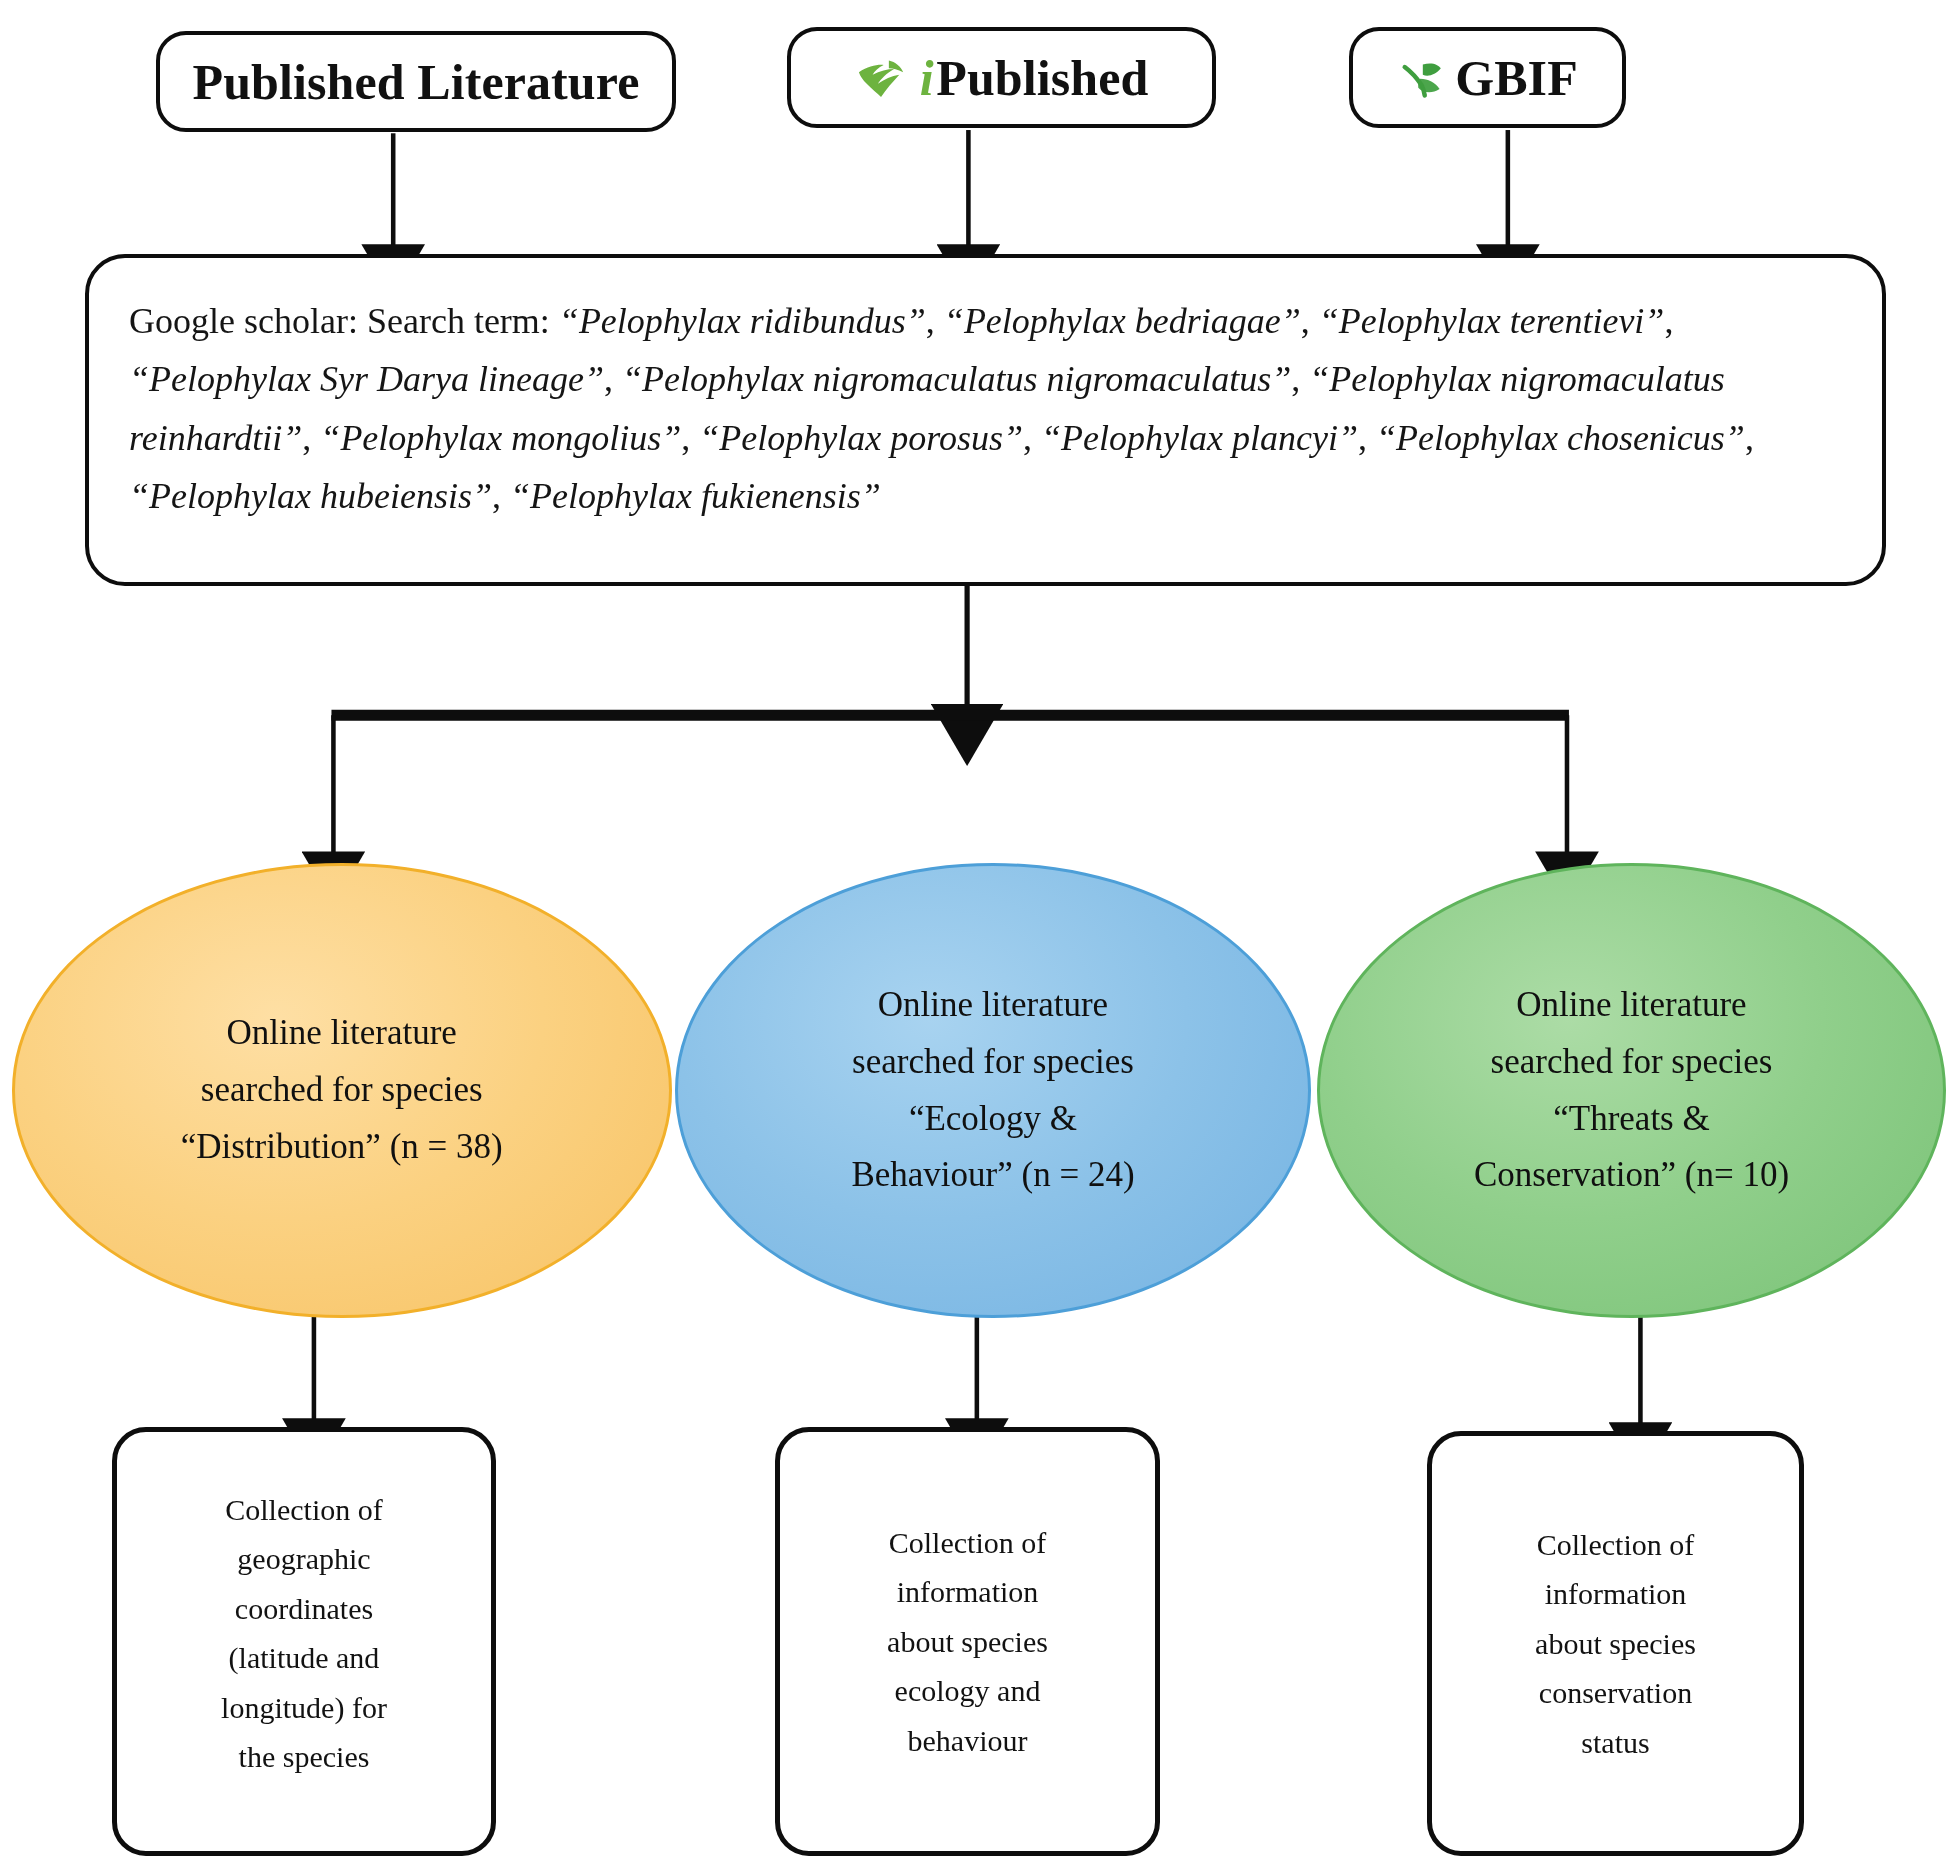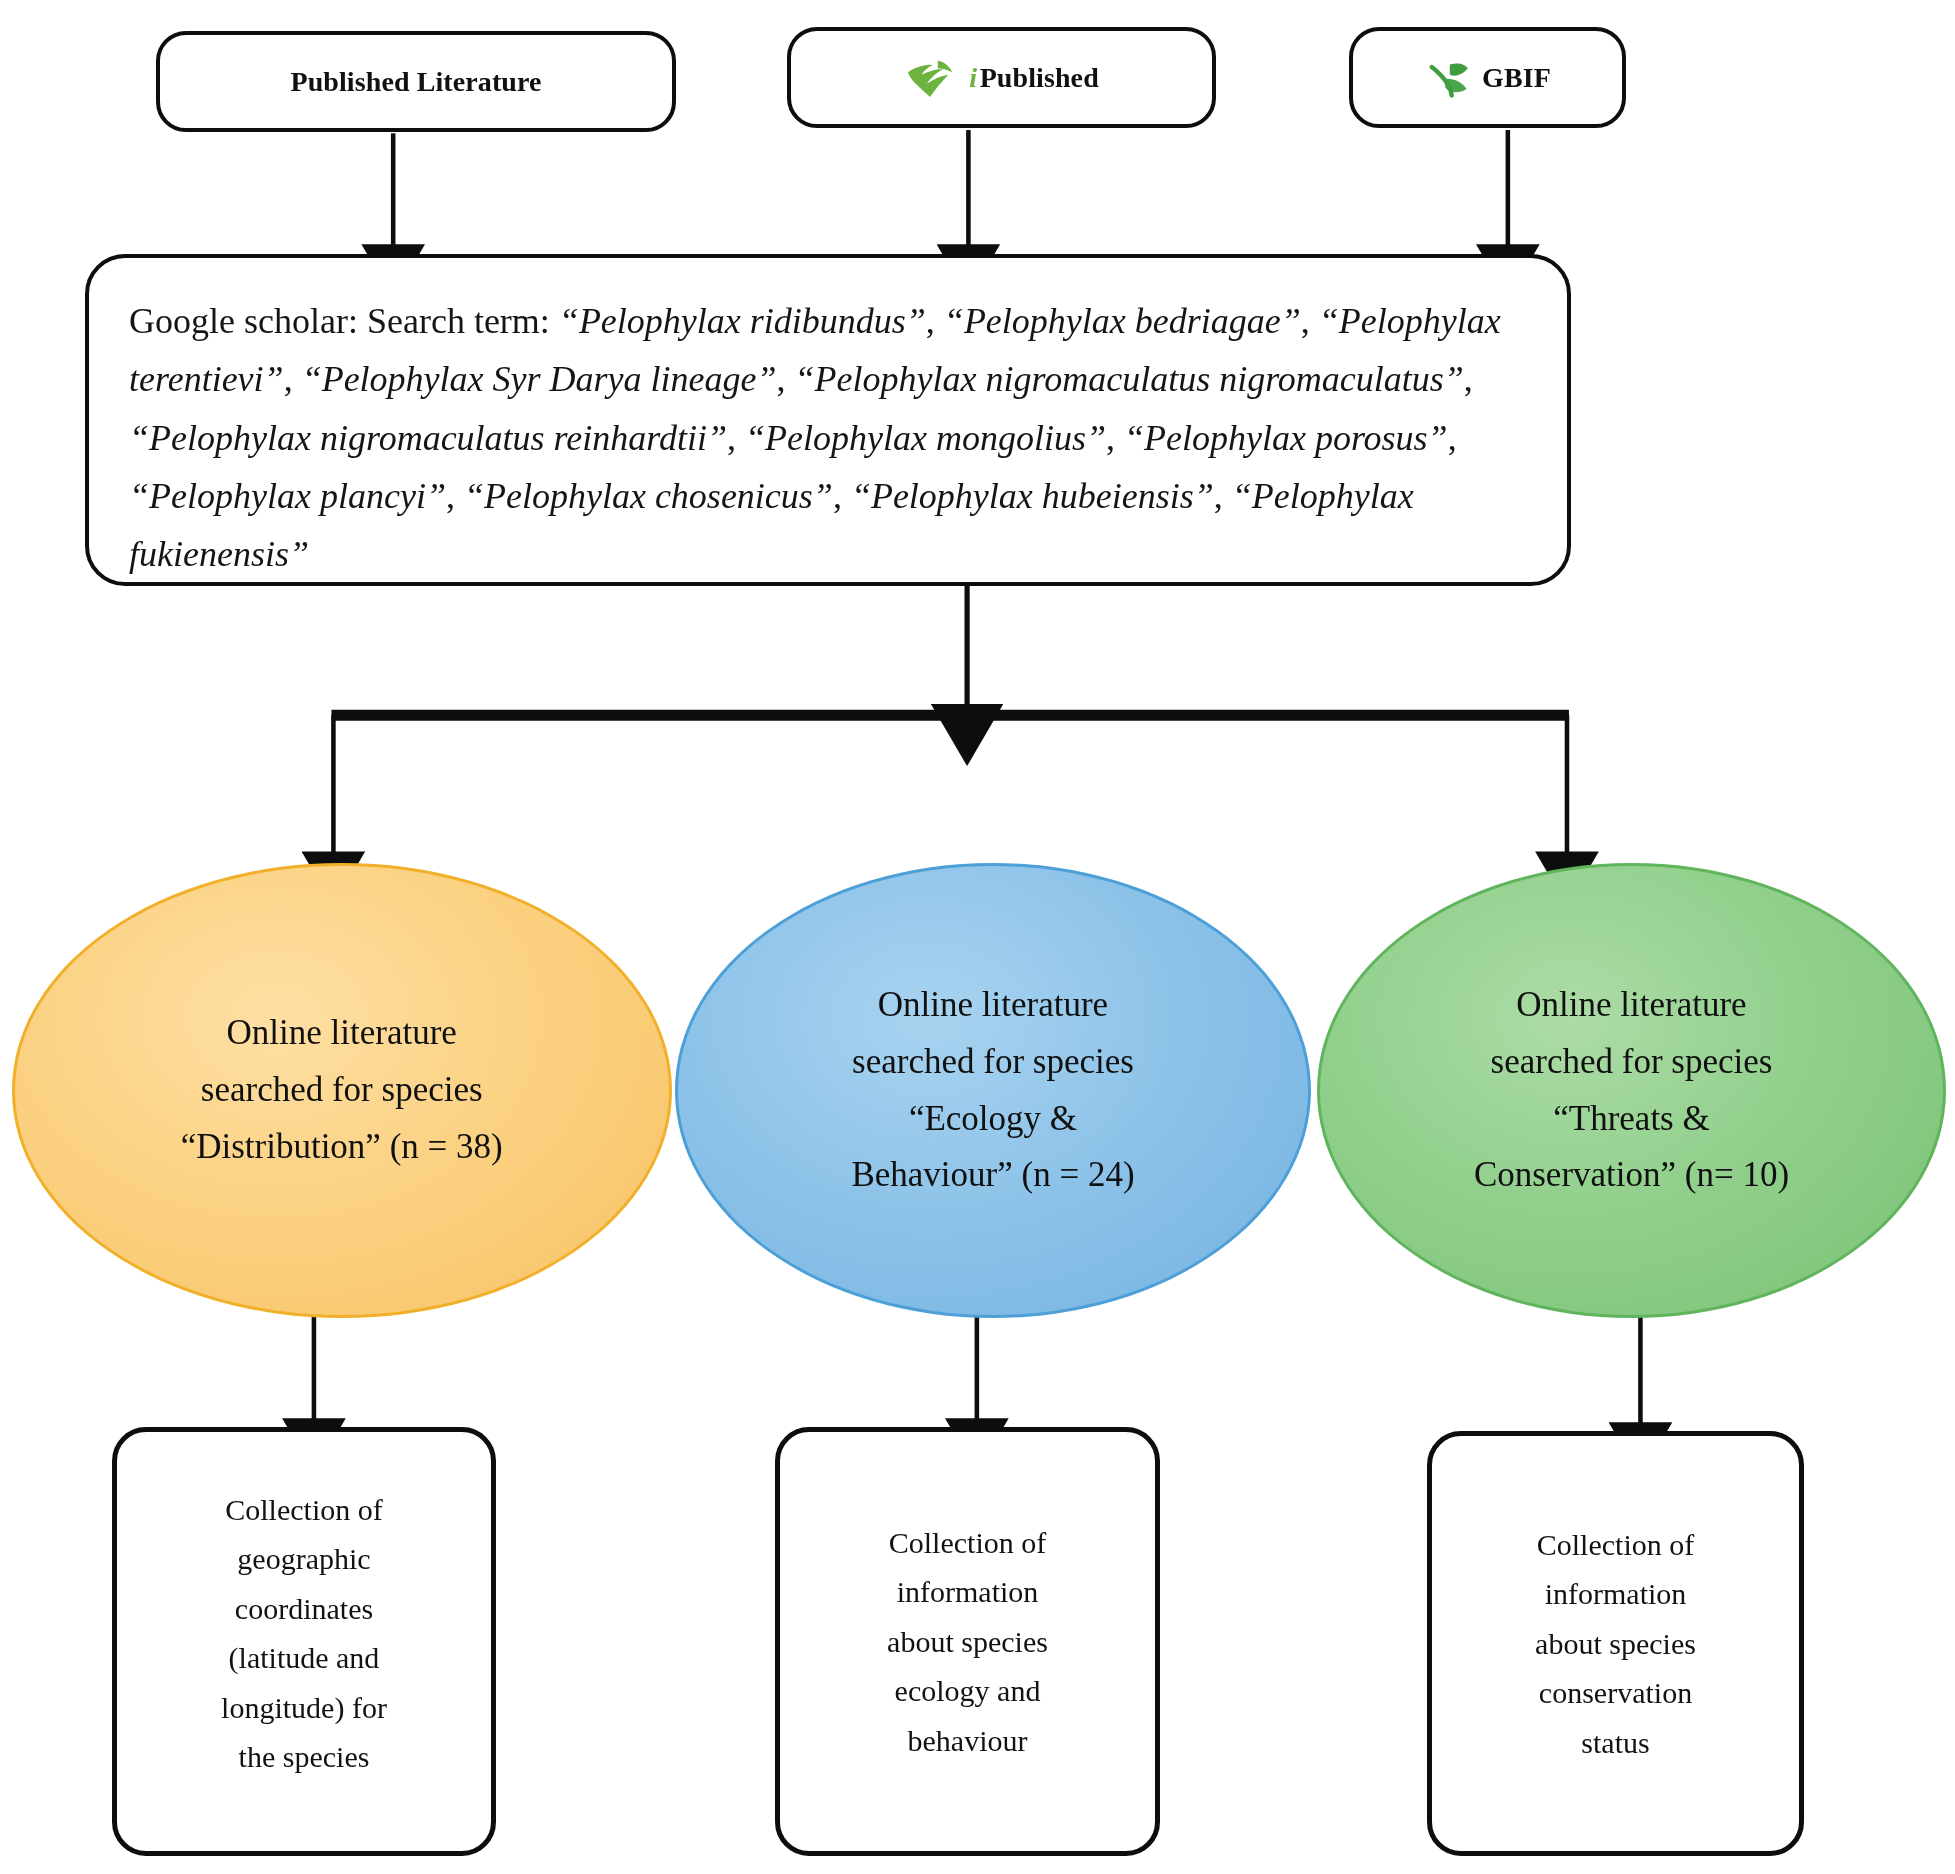--- a/index.html
+++ b/index.html
@@ -20,32 +20,32 @@
     background:#ffffff;
     border:4.6px solid #0d0d0d;
     border-radius:30px;
     display:flex;align-items:center;justify-content:center;
   }
 
   
   .src{height:101px;}
   .src .lbl{
     font-family:"Liberation Serif", serif;
-    font-weight:bold;font-size:28px;color:#111;
+    font-weight:bold;font-size:50px;color:#111;
     letter-spacing:0.1px;white-space:nowrap;
   }
   .src .logo{display:inline-flex;align-items:center;margin-right:9px;}
 
   #box-published{left:156px;top:31px;width:520px;}
   #box-inaturalist{left:787px;top:27px;width:429px;}
   #box-gbif{left:1349px;top:27px;width:277px;}
 
   
   #box-search{
-    left:85px;top:254px;width:1486px;height:332px;
+    left:85px;top:254px;width:1801px;height:332px;
     border-radius:40px;
     align-items:flex-start;justify-content:flex-start;
     padding:34px 40px 0 40px;
   }
   #search-text{
     font-family:"Liberation Serif", serif;
     font-size:36px;line-height:1.62;color:#151515;
     text-align:left;
   }
   #search-text .sp{font-style:italic;}

